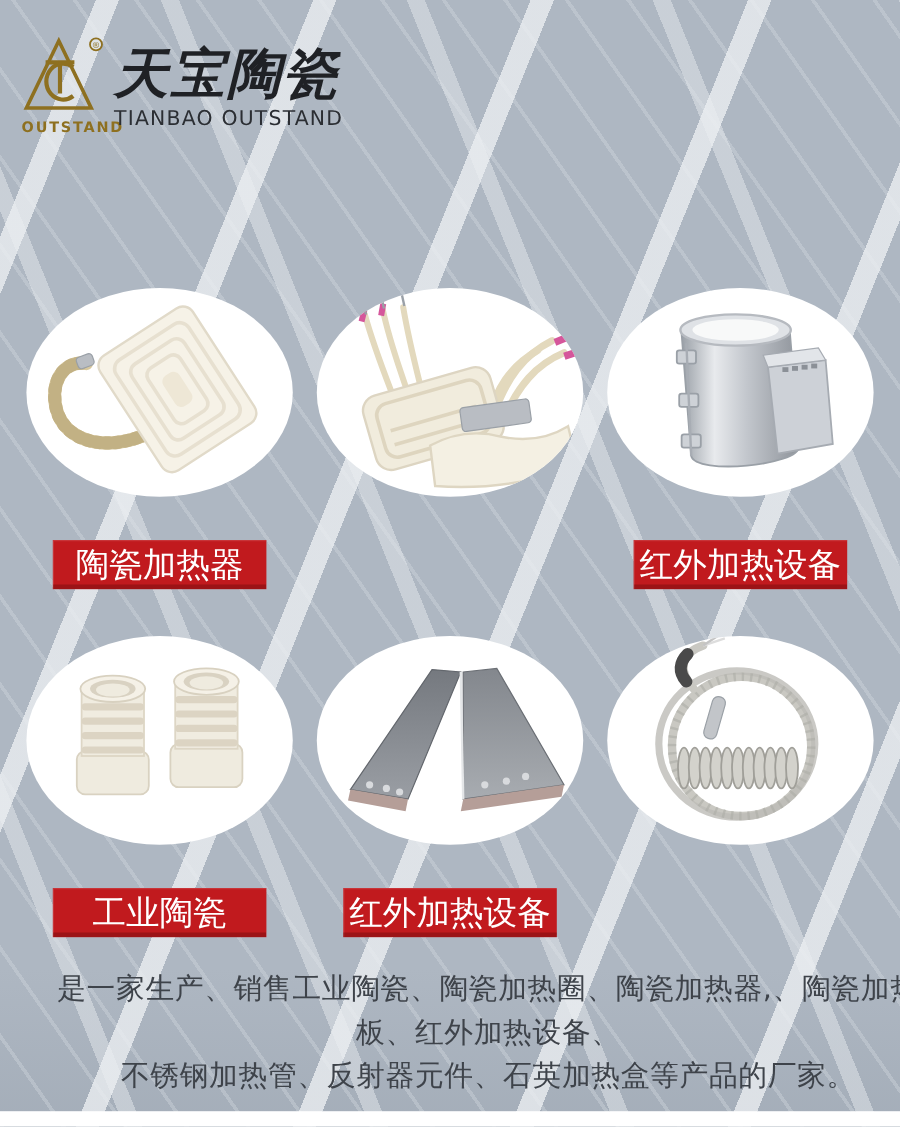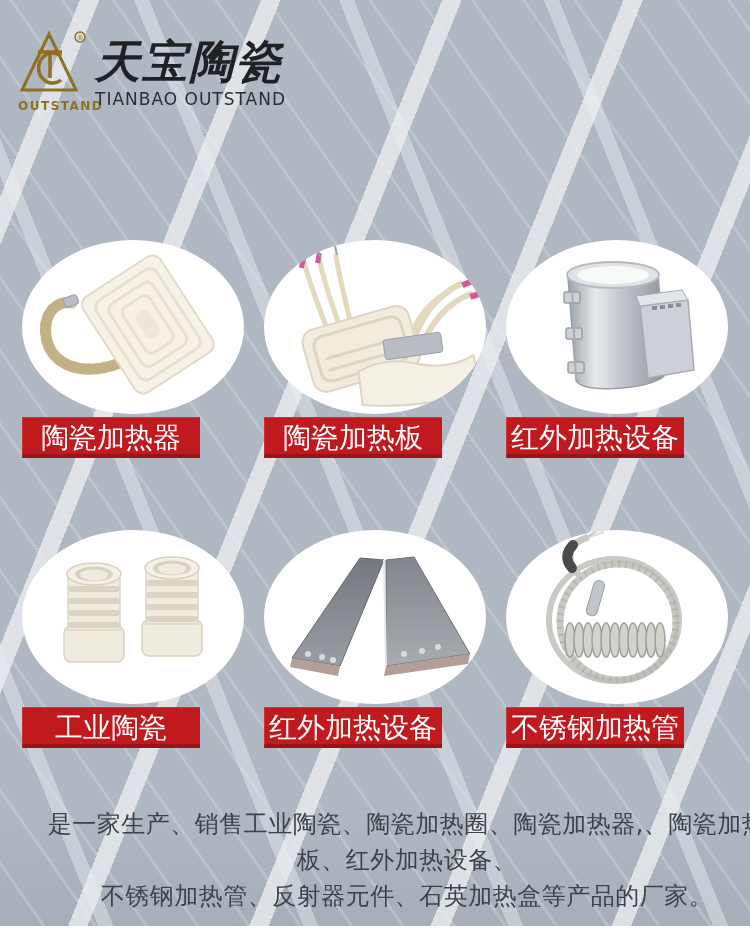--- a/index.html
+++ b/index.html
@@ -36,21 +36,21 @@
     font-style:italic;
   }
   .brand .en{
     font-size:17px;font-weight:500;color:#2b2e33;letter-spacing:1px;margin-top:1px;
     white-space:nowrap;
   }
   
   .row{position:absolute;left:0;width:750px;display:flex;justify-content:center;gap:20px;}
   .row.r1{top:240px;}
   .row.r2{top:530px;}
-  .cell{width:222px;display:flex;flex-direction:column;}
+  .cell{width:222px;display:flex;flex-direction:column;align-items:center;gap:33px;}
   .bubble{
     width:222px;height:174px;border-radius:50%;background:#ffffff;
     display:flex;align-items:center;justify-content:center;overflow:hidden;
   }
   .bubble svg{display:block;}
   .plabel{
     margin-top:3px;width:178px;height:41px;line-height:41px;text-align:center;
     background:#c11a1e;color:#ffffff;font-size:28px;font-weight:500;
     box-shadow:inset 0 -4px 0 rgba(90,10,10,0.35), inset 1px 1px 0 rgba(255,255,255,0.12);
     white-space:nowrap;
@@ -140,21 +140,20 @@
             <path d="M 60 108 L 134 108 M 60 120 L 134 120" stroke="#ded5bf" stroke-width="3" fill="none"></path>
           </g>
 
           <rect x="120" y="96" width="58" height="20" rx="3" fill="#b9bdc3" stroke="#9aa0a7" transform="rotate(-8 149 106)"></rect>
 
           <g transform="rotate(-7 155 140)">
             <path d="M 96 124 q 30 -12 60 0 q 30 10 56 -2 l 4 34 q -60 14 -120 2 Z" fill="#f4f0e3" stroke="#ded6c2" stroke-width="2"></path>
           </g>
         </svg>
       </div>
-      <div class="plabel">陶瓷加热板</div>
     </div>
 
     <div class="cell">
       <div class="bubble">
         <svg width="222" height="174" viewBox="0 0 222 174">
           <defs>
             <linearGradient id="met1" x1="0" y1="0" x2="1" y2="0">
               <stop offset="0" stop-color="#9aa0a7"></stop>
               <stop offset="0.28" stop-color="#e8eaed"></stop>
               <stop offset="0.55" stop-color="#c3c7cd"></stop>
@@ -286,21 +285,20 @@
             <ellipse cx="100" cy="110" rx="5" ry="17"></ellipse>
               <ellipse cx="109" cy="110" rx="5" ry="17"></ellipse>
             <ellipse cx="118" cy="110" rx="5" ry="17"></ellipse>
               <ellipse cx="127" cy="110" rx="5" ry="17"></ellipse>
             <ellipse cx="136" cy="110" rx="5" ry="17"></ellipse>
               <ellipse cx="145" cy="110" rx="5" ry="17"></ellipse>
             <ellipse cx="154" cy="110" rx="5" ry="17"></ellipse>
           </g>
         </svg>
       </div>
-      <div class="plabel">不锈钢加热管</div>
     </div>
   </div>
 
   <div class="intro">
     <div>是一家生产、销售工业陶瓷、陶瓷加热圈、陶瓷加热器,、陶瓷加热板、红外加热设备、</div>
     <div>不锈钢加热管、反射器元件、石英加热盒等产品的厂家。</div>
   </div>
 
   <div class="white-strip"></div>
 </div>

